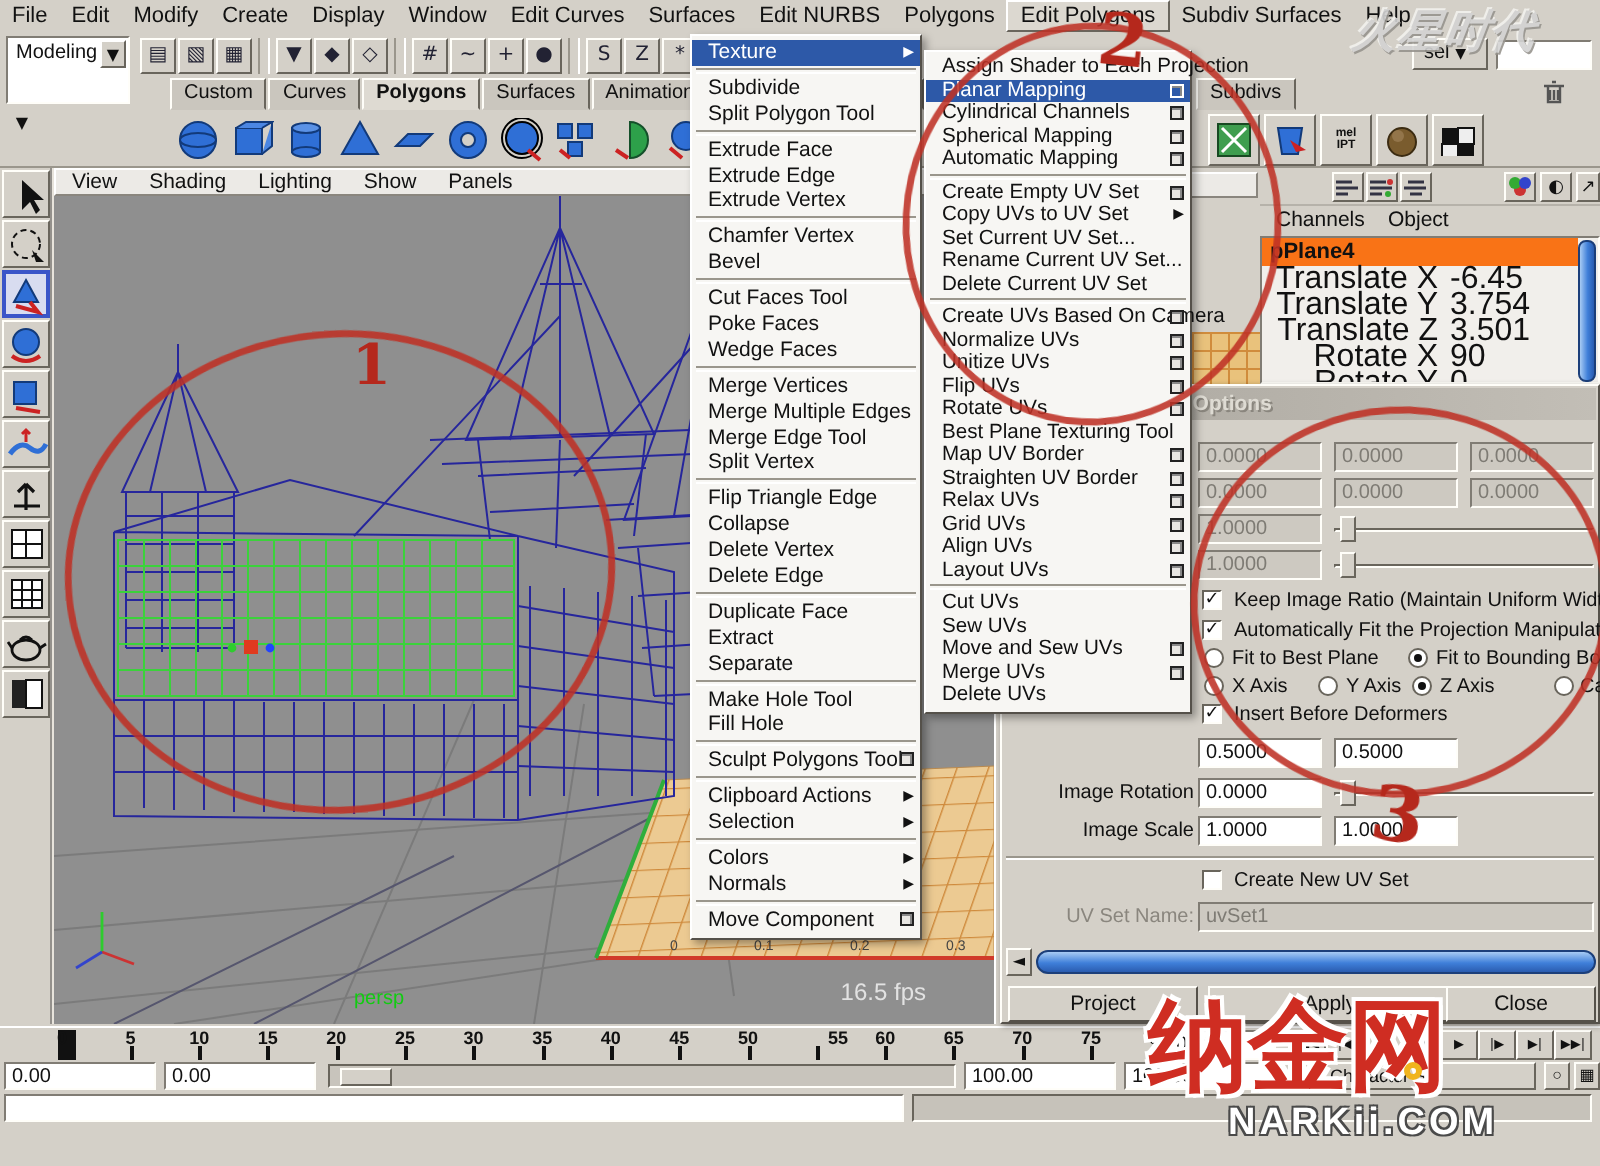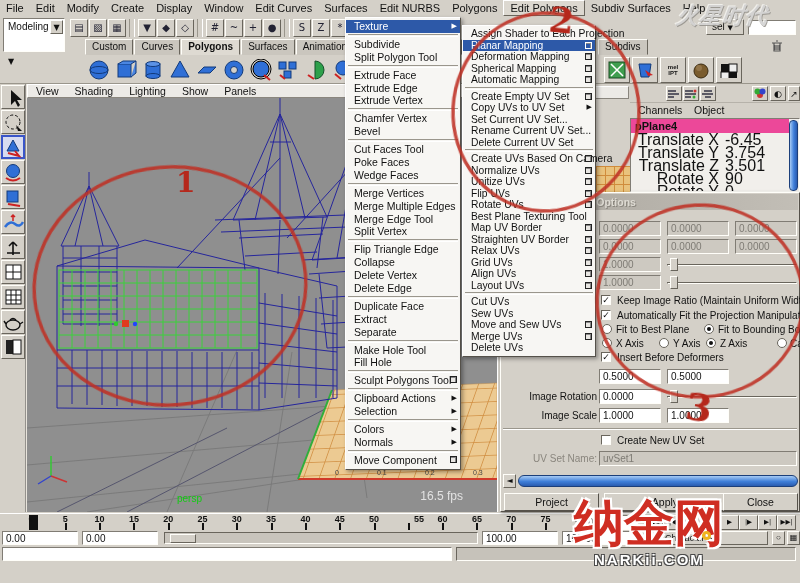--- a/index.html
+++ b/index.html
@@ -64,21 +64,21 @@
 #vsplit{position:absolute;left:497px;top:84px;width:4px;height:428px;background:#d4d0c8;
   border-left:1px solid #fff;border-right:1px solid #8a867e}
 
 #channelbox{position:absolute;left:630px;top:84px;width:170px;height:108px;z-index:5}
 #cb-icons{position:absolute;left:0;top:0;width:170px;height:19px;border-bottom:1px solid #b6b2aa}
 .cbico{position:absolute;top:2px;width:16px;height:15px;background:#d4d0c8;border:1px solid;
   border-color:#fffef9 #69655c #69655c #fffef9;display:flex;align-items:center;justify-content:center;font-size:9px}
 #cb-menu{position:absolute;left:0;top:19px;width:170px;height:15px;background:#d4d0c8;font-size:10.5px;line-height:15px}
 #cb-body{position:absolute;left:0;top:34px;width:170px;height:74px;background:#f1efeb;
   border:1px solid;border-color:#807c74 #fffef9 #fffef9 #807c74;overflow:hidden}
-#cb-obj{position:absolute;left:0;top:0;width:158px;height:14px;font-weight:bold;font-size:11px;padding-left:4px;background:#ec4899;line-height:14px}
+#cb-obj{position:absolute;left:0;top:0;width:158px;height:14px;font-weight:bold;font-size:11px;padding-left:4px;background:#f97316;line-height:14px}
 .cbrow{position:absolute;left:0;width:158px;height:13px;font-size:16px;line-height:13px}
 .cbrow .lab{position:absolute;left:0;width:88px;text-align:right}
 .cbrow .val{position:absolute;left:94px}
 #cb-scroll{position:absolute;right:1px;top:1px;width:9px;height:71px}
 .bluebar{background:linear-gradient(90deg,#a7cbf4,#3f7fd9 55%,#2a5cb0);border-radius:4px;border:1px solid #1c3f7a}
 .bluebarh{background:linear-gradient(#a7cbf4,#3f7fd9 55%,#2a5cb0);border-radius:6px;border:1px solid #1c3f7a}
 
 #optwin{position:absolute;left:500px;top:192px;width:300px;height:320px;background:#d4d0c8;z-index:10;
   border:1px solid;border-color:#fffef9 #55514a #55514a #fffef9;box-shadow:1px 1px 3px rgba(0,0,0,.4)}
 #ow-title{position:absolute;left:1px;top:1px;right:1px;height:16px;background:linear-gradient(90deg,#aaa69e,#c2beb6);
@@ -134,21 +134,21 @@
 #cmdinput{left:2px;top:1px;width:450px;height:14px}
 #cmdresult{position:absolute;left:456px;top:1px;width:340px;height:14px;background:#c6c2ba;
   border:1px solid;border-color:#69655c #fffef9 #fffef9 #69655c}
 #helpline{position:absolute;left:0;top:562px;width:800px;height:17px;border-top:1px solid #fff;
   font-size:11px;line-height:16px;padding-left:14px;background:#d4d0c8}
 
 #narkii{position:absolute;left:574px;top:497px;width:226px;height:82px;z-index:55;pointer-events:none}
 #narkii-cn{font-size:50px;font-weight:bold;color:#cf2d22;letter-spacing:0;line-height:52px;
   text-shadow:2px 2px 0 #fff,-2px -2px 0 #fff,2px -2px 0 #fff,-2px 2px 0 #fff}
 #narkii-dot{position:absolute;left:128px;top:34px;width:9px;height:9px;border:3px solid #f0b41e;border-radius:50%}
-#narkii-url{position:absolute;left:20px;top:54px;font-size:15px;font-weight:bold;letter-spacing:2px;color:#fff;
+#narkii-url{position:absolute;left:40px;top:54px;font-size:19px;font-weight:bold;letter-spacing:2px;color:#fff;
   text-shadow:1px 1px 0 #4a4a4a,-1px -1px 0 #4a4a4a,1px -1px 0 #4a4a4a,-1px 1px 0 #4a4a4a}
 #anno{position:absolute;left:0;top:0;z-index:60;pointer-events:none}
 </style>
 </head>
 <body>
 
 <div id="app">
 
   <div id="menubar"><span class="mb-item">File</span><span class="mb-item">Edit</span><span class="mb-item">Modify</span><span class="mb-item">Create</span><span class="mb-item">Display</span><span class="mb-item">Window</span><span class="mb-item">Edit Curves</span><span class="mb-item">Surfaces</span><span class="mb-item">Edit NURBS</span><span class="mb-item">Polygons</span><span class="mb-item active">Edit Polygons</span><span class="mb-item">Subdiv Surfaces</span><span class="mb-item">Help</span></div>
 
@@ -631,21 +631,21 @@
       <div class="mi"><span>Selection</span><span class="mi-arrow">▶</span></div>
       <div class="msep"></div>
       <div class="mi"><span>Colors</span><span class="mi-arrow">▶</span></div>
       <div class="mi"><span>Normals</span><span class="mi-arrow">▶</span></div>
       <div class="msep"></div>
       <div class="mi"><span>Move Component</span><span class="mi-opt"></span></div>
     </div>
   <div id="texmenu" class="menu">
       <div class="mi"><span>Assign Shader to Each Projection</span></div>
       <div class="mi hl"><span>Planar Mapping</span><span class="mi-opt"></span></div>
-      <div class="mi"><span>Deformation Mapping</span><span class="mi-opt"></span></div>
+      <div class="mi"><span>Cylindrical Channels</span><span class="mi-opt"></span></div>
       <div class="mi"><span>Spherical Mapping</span><span class="mi-opt"></span></div>
       <div class="mi"><span>Automatic Mapping</span><span class="mi-opt"></span></div>
       <div class="msep"></div>
       <div class="mi"><span>Create Empty UV Set</span><span class="mi-opt"></span></div>
       <div class="mi"><span>Copy UVs to UV Set</span><span class="mi-arrow">▶</span></div>
       <div class="mi"><span>Set Current UV Set...</span></div>
       <div class="mi"><span>Rename Current UV Set...</span></div>
       <div class="mi"><span>Delete Current UV Set</span></div>
       <div class="msep"></div>
       <div class="mi"><span>Create UVs Based On Camera</span><span class="mi-opt"></span></div>

